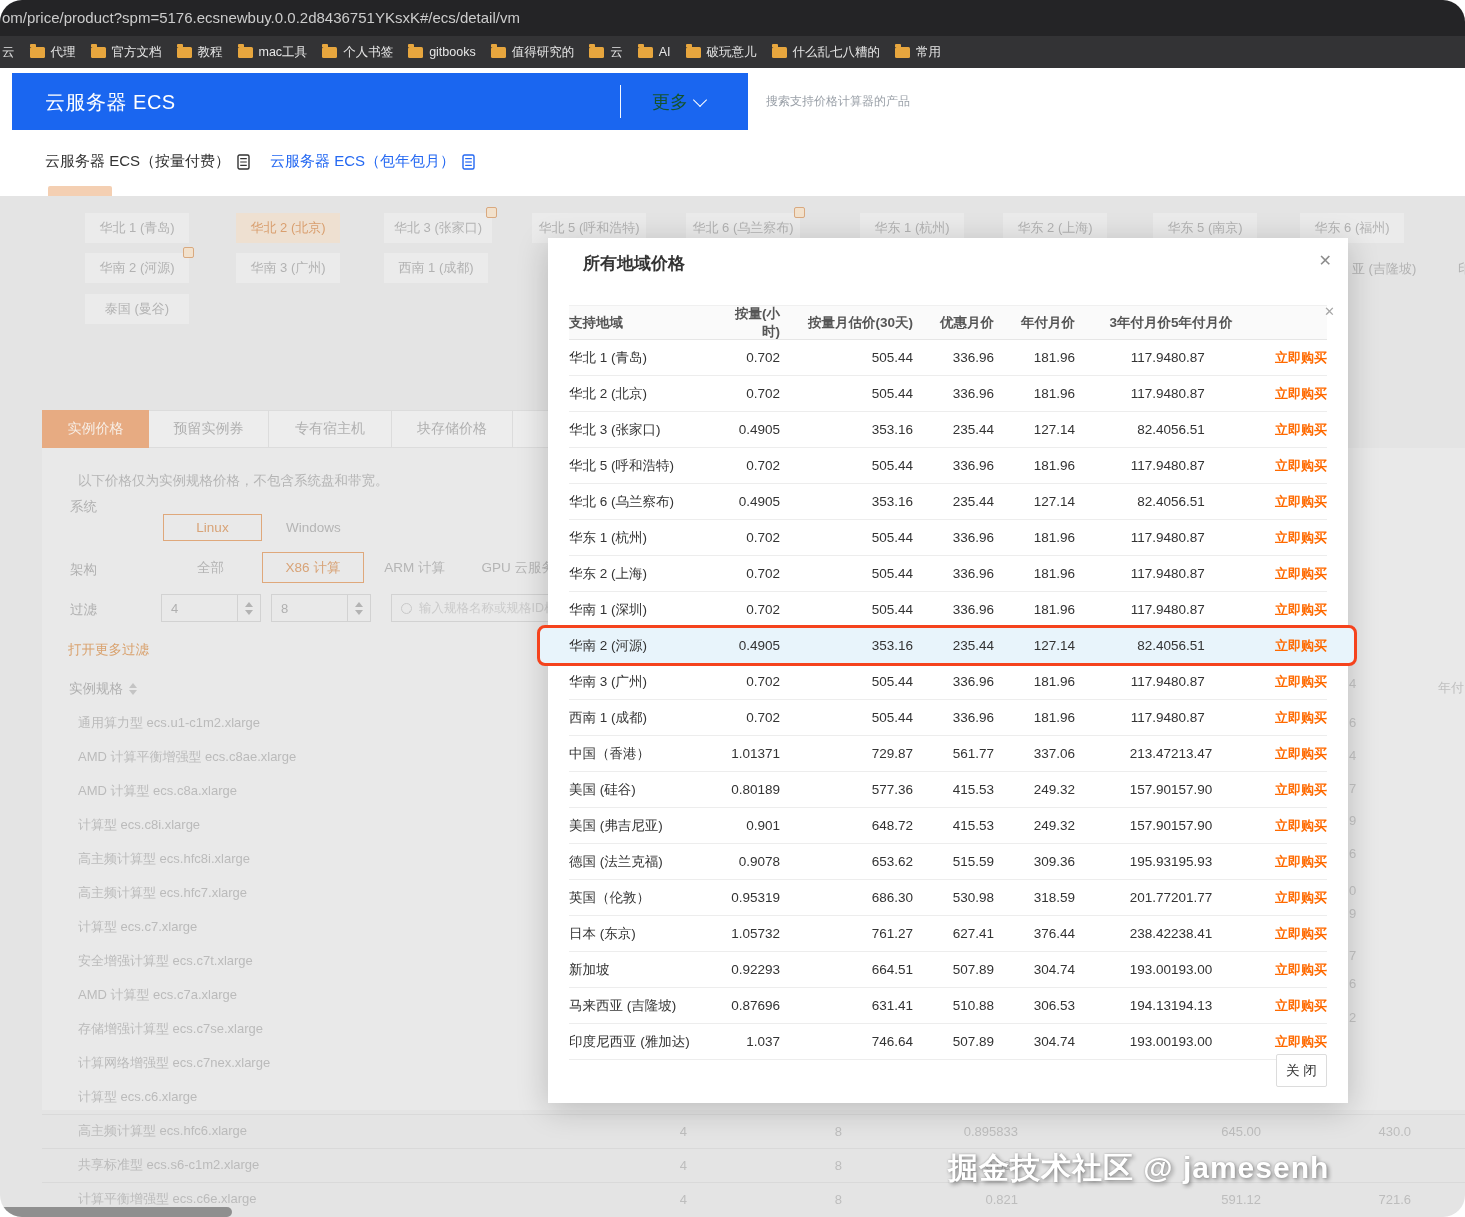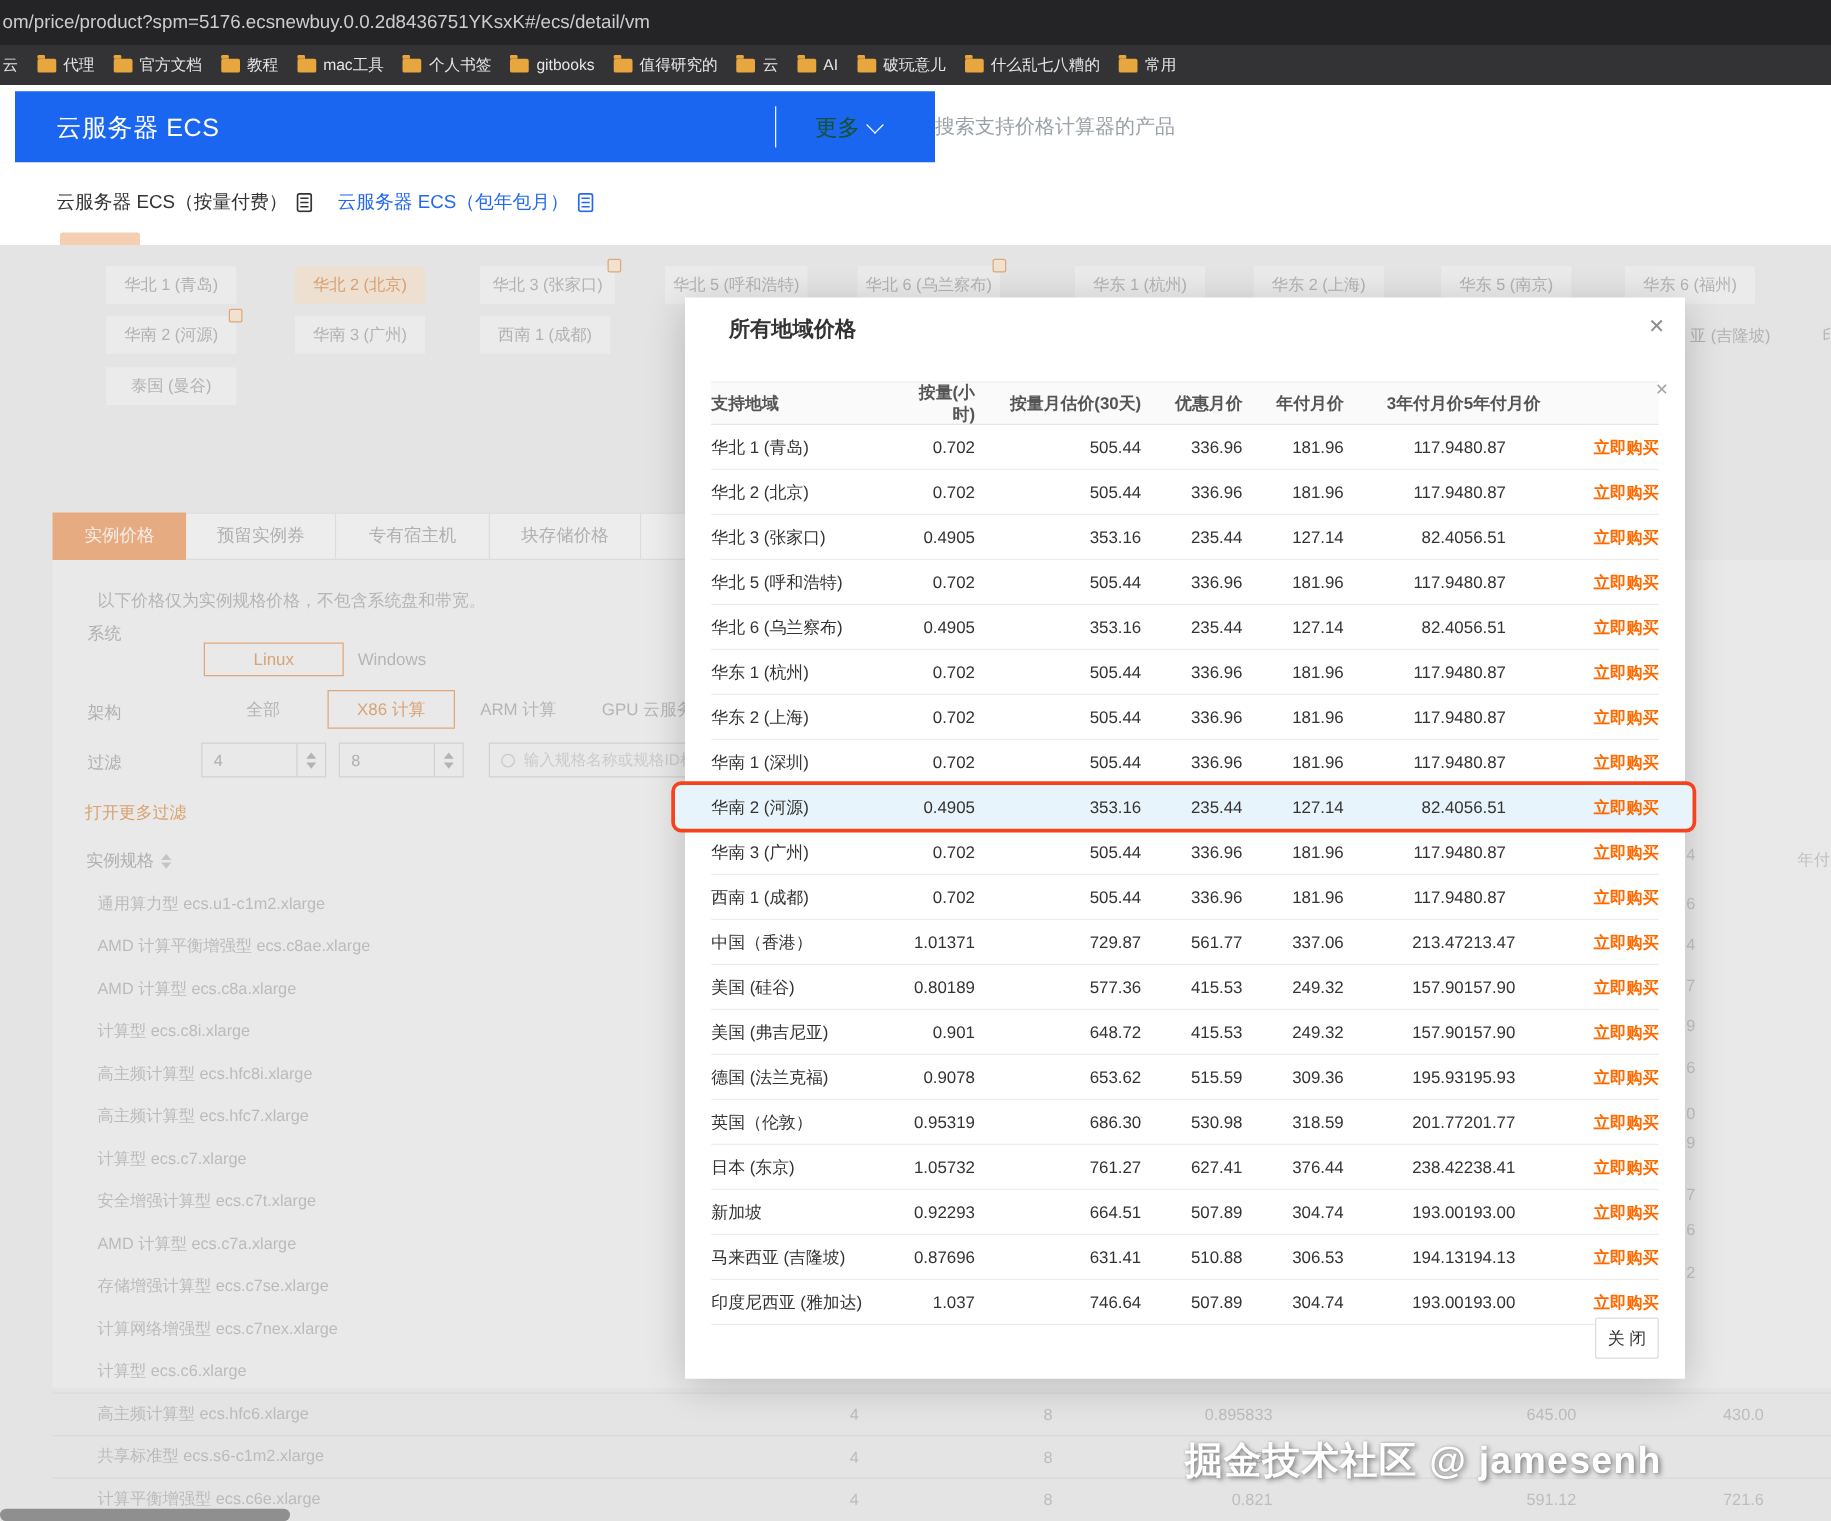--- a/index.html
+++ b/index.html
@@ -1,17 +1,17 @@
 <!DOCTYPE html>
 <html><head>
 <meta charset="utf-8">
 <style>
   html,body{margin:0;padding:0;background:#fff;}
   .screen{position:relative;width:1465px;height:1217px;overflow:hidden;
-          font-family:"Liberation Sans","DejaVu Sans",sans-serif;background:#fff;}
+          font-family:"Liberation Sans","DejaVu Sans",sans-serif;background:#fff;border-radius:22px;}
   .abs{position:absolute;}
 
   
   .url-bar{left:0;top:0;width:1465px;height:36px;background:#242426;color:#cccccc;
            font-size:15px;line-height:36px;padding-left:2px;box-sizing:border-box;white-space:nowrap;}
   .bm-bar{left:0;top:36px;width:1465px;height:32px;background:#333335;display:flex;
           align-items:center;gap:15px;padding-left:2px;box-sizing:border-box;}
   .bm-partial{color:#e3e3e3;font-size:12.5px;}
   .bm-item{display:flex;align-items:center;gap:6px;color:#e6e6e6;font-size:12.5px;white-space:nowrap;}
   .folder{position:relative;width:15px;height:11px;background:#e7a63e;border-radius:1.5px;flex:0 0 auto;}
@@ -19,21 +19,21 @@
 
   
   .hdr-row{left:0;top:73px;width:1465px;height:57px;background:#fff;border-bottom:1px solid #ededed;}
   .hdr-blue{left:12px;top:73px;width:736px;height:57px;background:#1a66f0;}
   .hdr-title{left:45px;top:89px;color:#fff;font-size:20px;font-weight:500;letter-spacing:0.5px;}
   .hdr-div{left:620px;top:85px;width:1px;height:33px;background:rgba(255,255,255,0.95);}
   .hdr-more{left:652px;top:73px;height:57px;display:flex;align-items:center;gap:7px;color:#14532d;font-size:18px;}
   .chev{width:9px;height:9px;border-right:1.7px solid #fff;border-bottom:1.7px solid #fff;
         transform:rotate(45deg);margin-top:-4px;}
   .hdr-search{left:748px;top:73px;width:717px;height:57px;background:#fff;display:flex;align-items:center;}
-  .hdr-search span{color:#9aa0a8;font-size:16px;}
+  .hdr-search span{margin-left:18px;color:#9aa0a8;font-size:12px;}
 
   
   .subnav{left:0;top:130px;width:1465px;height:66px;background:#fff;}
   .sn-tab{top:152px;display:flex;align-items:center;gap:7px;font-size:15px;}
   .sn-tab .calc{flex:0 0 auto;display:block;}
   .orange-sliver{left:48px;top:186px;width:64px;height:10px;background:#f4cfb2;border-radius:2px 2px 0 0;}
 
   
   .content{left:0;top:196px;width:1465px;height:1021px;background:#e4e4e4;}
   .panel{left:42px;top:448px;width:1423px;height:662px;background:#e9e9e9;}
@@ -254,21 +254,21 @@
       <div class="ptab" style="width: 120px;">预留实例券</div>
       <div class="ptab" style="width: 123px;">专有宿主机</div>
       <div class="ptab" style="width: 121px;">块存储价格</div>
       <div class="ptab" style="width: 120px;">存</div>
     </div>
 
   <div class="abs note">以下价格仅为实例规格价格，不包含系统盘和带宽。</div>
 
   <div class="flabel" style="left:70px;top:498px;">系统</div>
   <div id="sysopts">
-      <div class="opt-box sel" style="left: 163px; top: 514px; width: 112px; height: 27px;">Linux</div>
+      <div class="opt-box sel" style="left: 163px; top: 514px; width: 99px; height: 27px;">Linux</div>
       <div class="opt-box" style="left: 276px; top: 514px; width: 75px; height: 27px;">Windows</div>
     </div>
 
   <div class="flabel" style="left:70px;top:561px;text-align:center;">架构</div>
   <div id="archopts">
       <div class="opt-box" style="left: 183px; top: 552px; width: 55px; height: 31px;">全部</div>
       <div class="opt-box sel" style="left: 262px; top: 552px; width: 102px; height: 31px;">X86 计算</div>
       <div class="opt-box" style="left: 372px; top: 552px; width: 85px; height: 31px;">ARM 计算</div>
       <div class="opt-box" style="left: 460px; top: 552px; width: 130px; height: 31px;">GPU 云服务器</div>
     </div>

